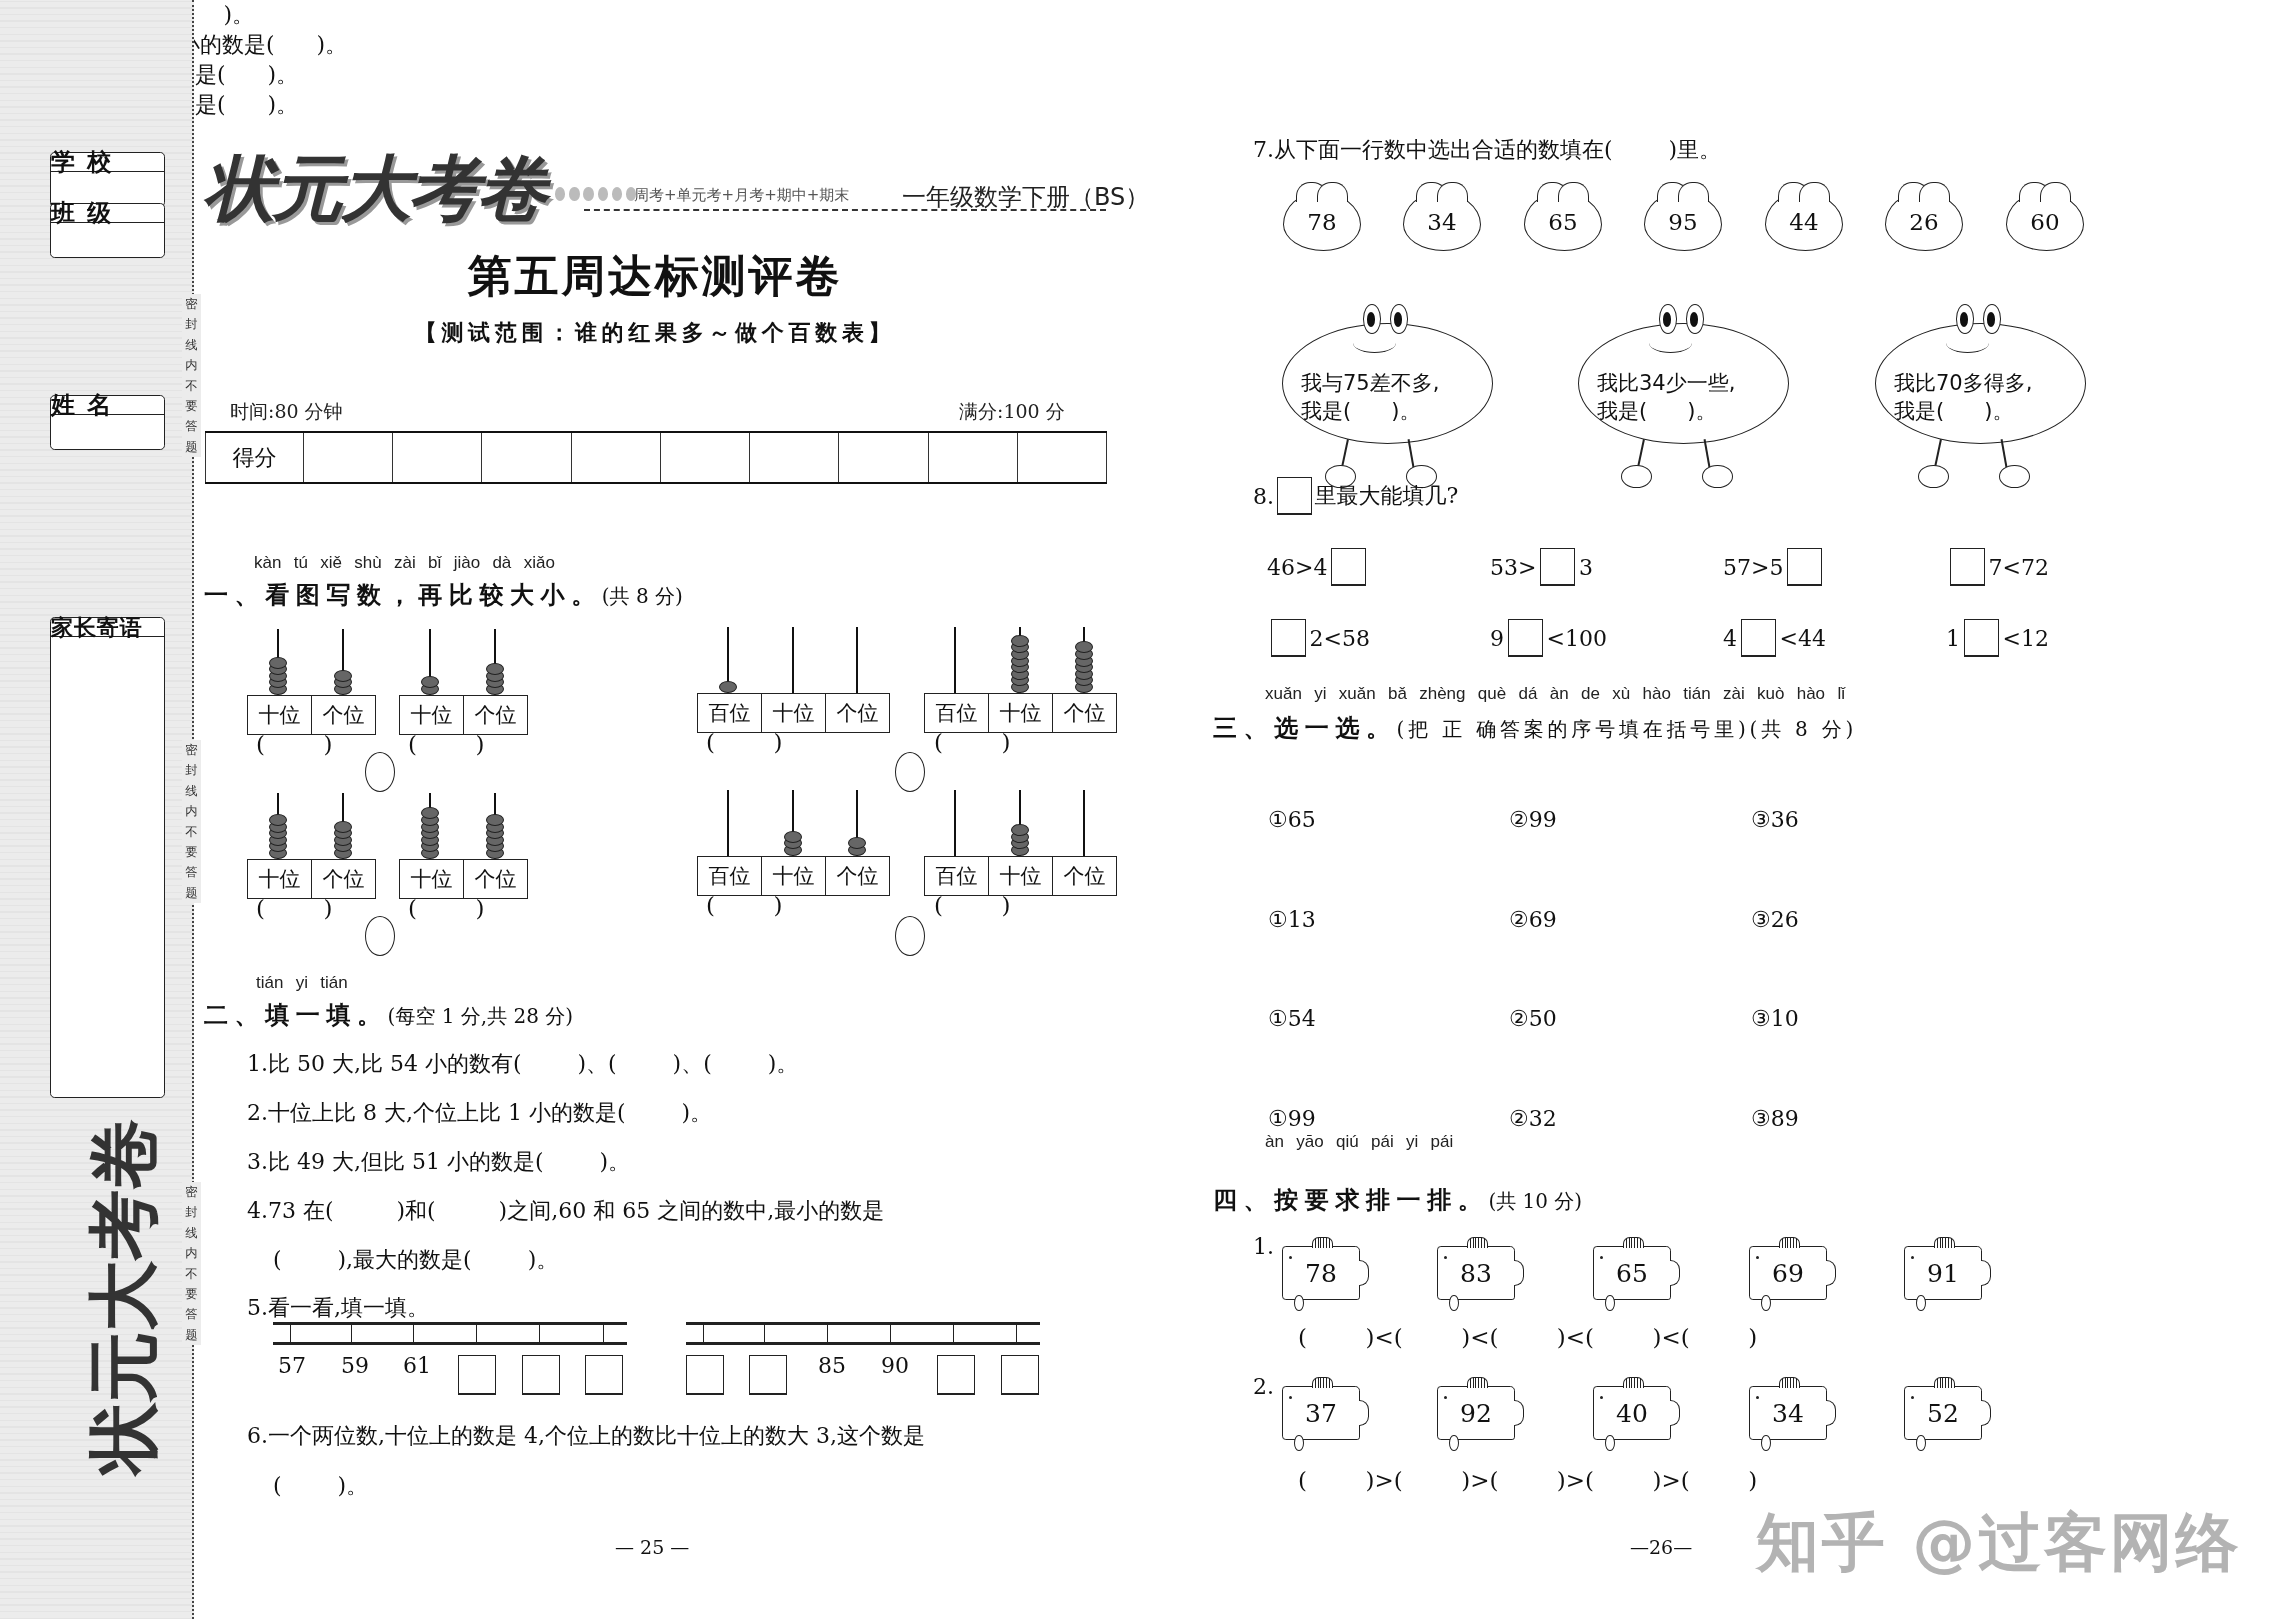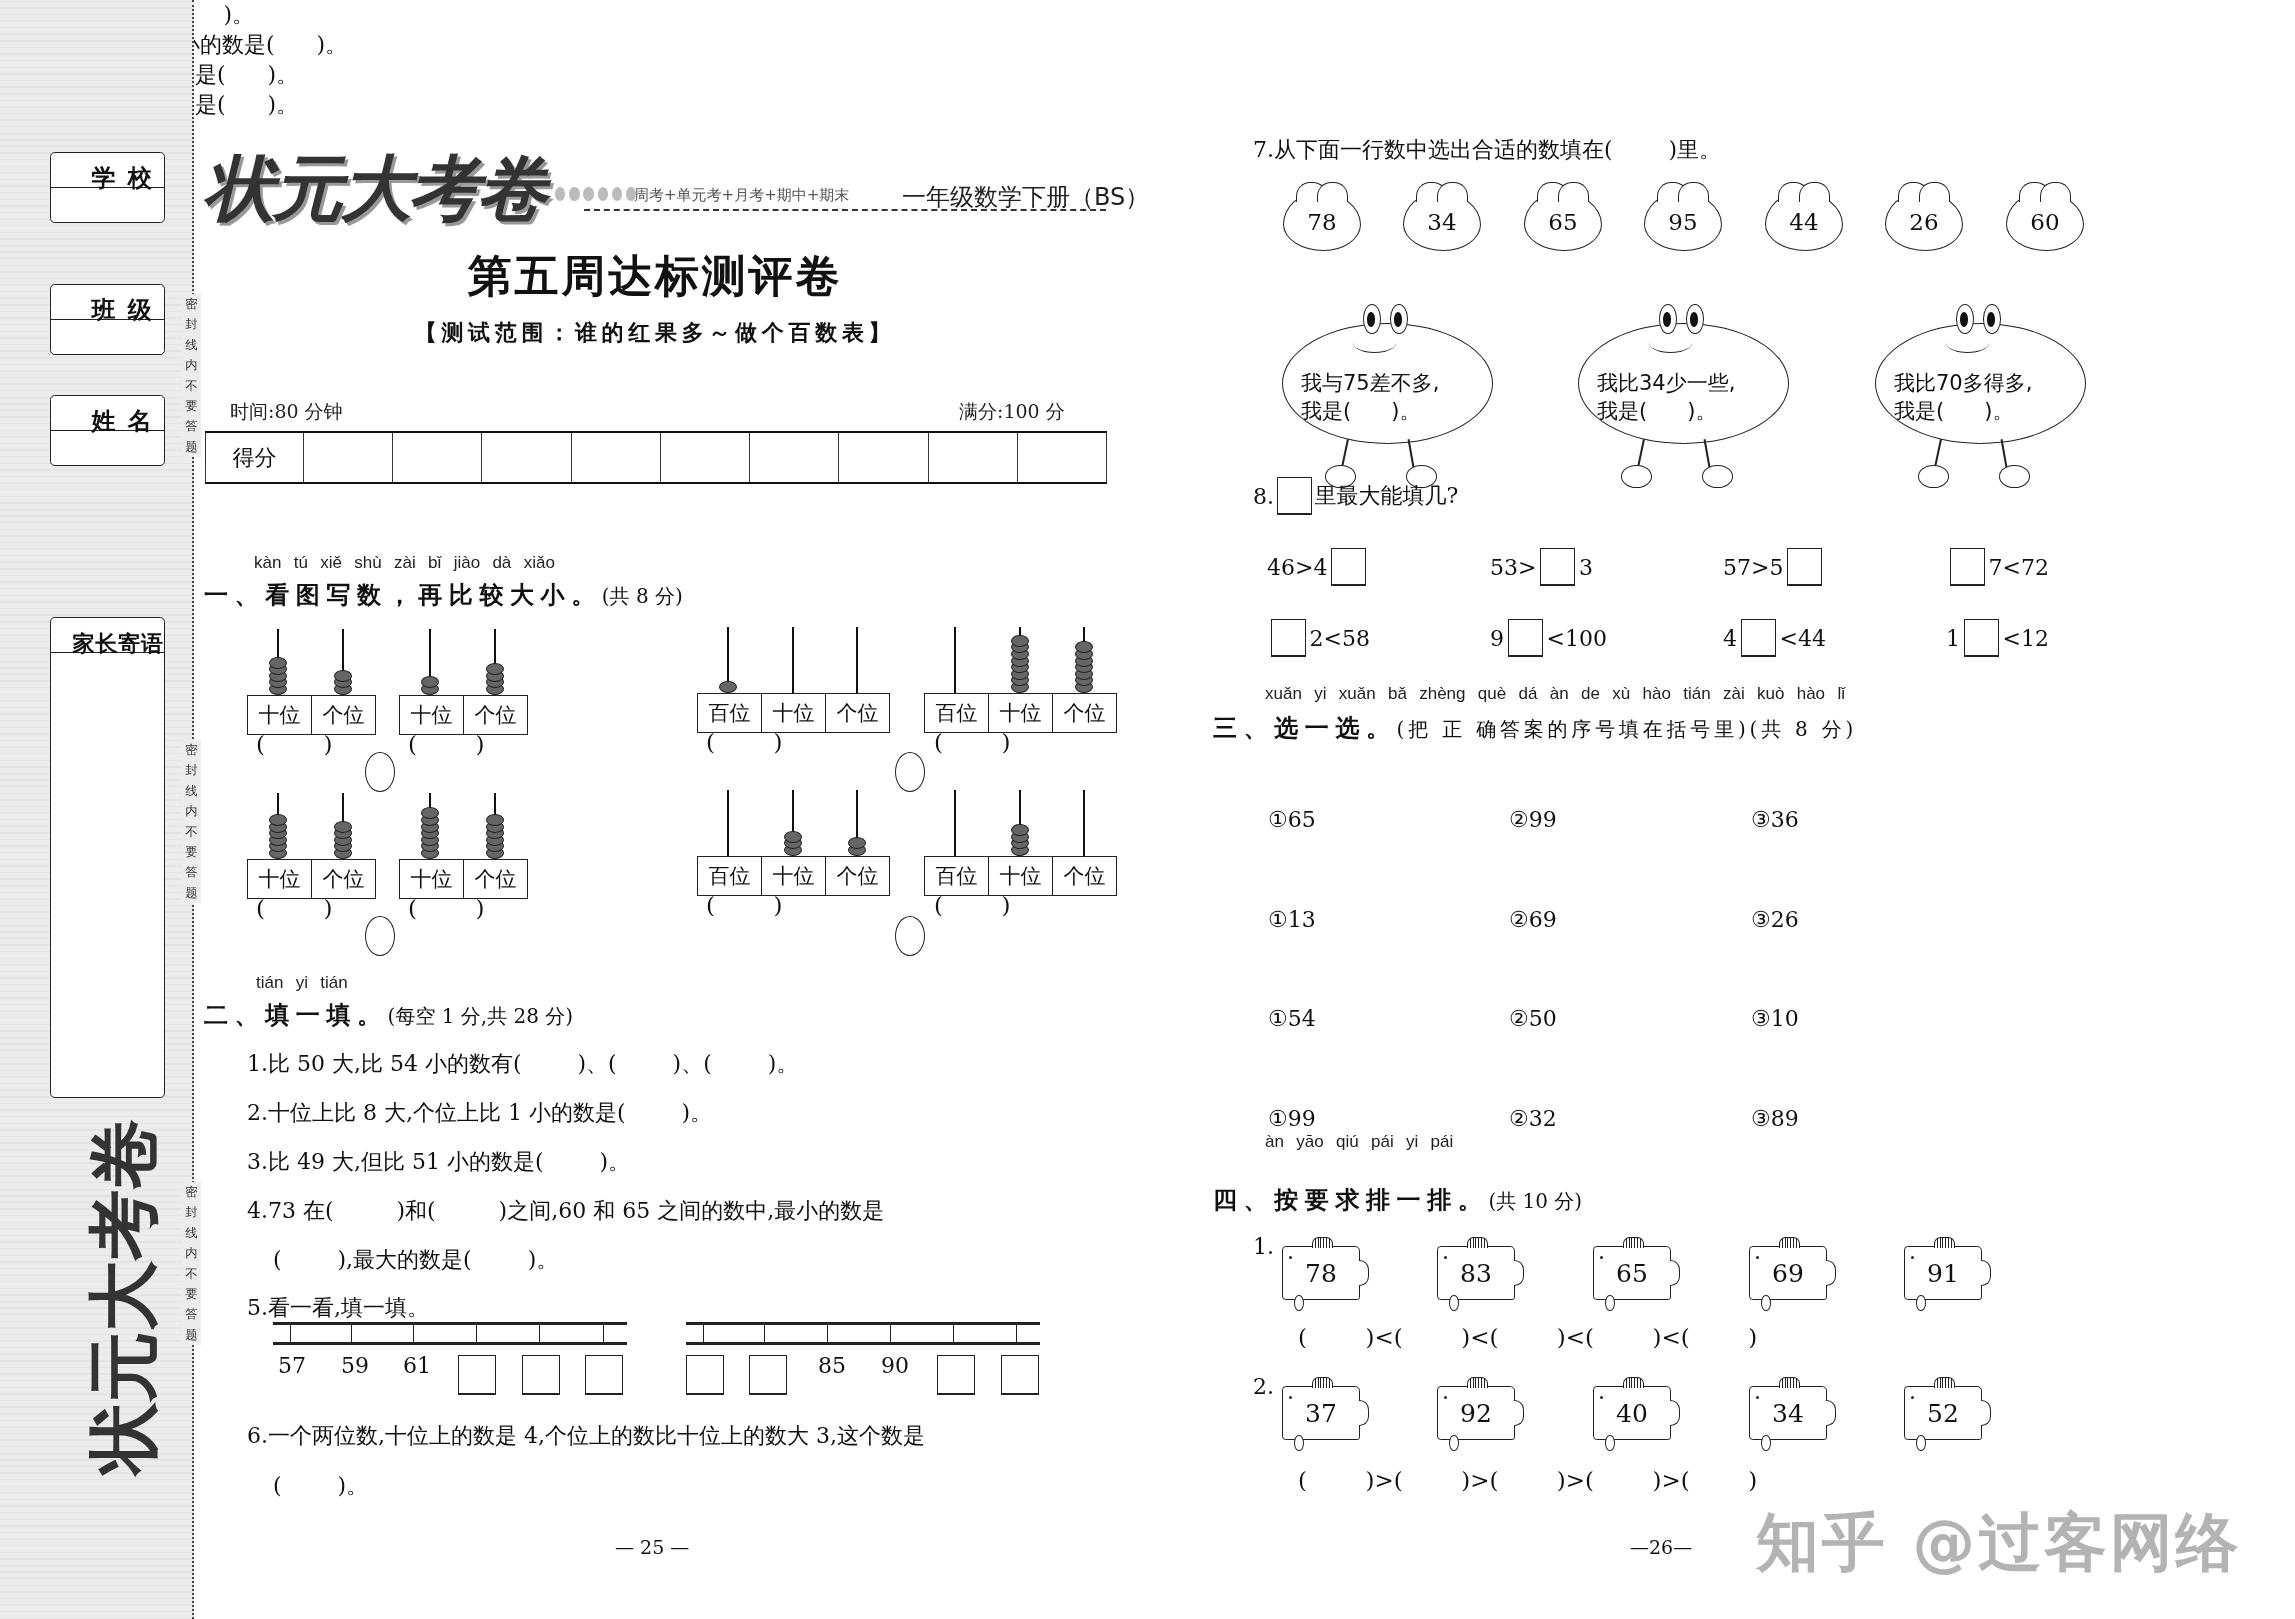--- a/index.html
+++ b/index.html
@@ -3,21 +3,21 @@
 <meta charset="utf-8">
 <style>
   html,body{margin:0;padding:0;background:#fff;}
   body{width:2295px;height:1619px;position:relative;overflow:hidden;font-family:"DejaVu Serif","Liberation Serif",serif;color:#111;}
   .abs{position:absolute;}
   
   .sidebar{left:0;top:0;width:194px;height:1619px;background:#ececec;
     background-image:repeating-linear-gradient(0deg,rgba(0,0,0,0.035) 0 1.4px,transparent 1.4px 6.6px);}
   .sidebar-border{left:192px;top:0;width:0;height:1619px;border-left:2.4px dotted #444;}
   .infobox{left:50px;width:113px;border:1.4px solid #222;border-radius:4.7px;background:#fff;}
-  .infobox .lbl{height:18px;border-bottom:0.9px solid #222;font-family:"DejaVu Sans",sans-serif;font-weight:bold;font-size:24px;letter-spacing:12.3px;text-align:right;line-height:19px;padding-top:16px;}
+  .infobox .lbl{height:18px;border-bottom:0.9px solid #222;font-family:"DejaVu Sans",sans-serif;font-weight:bold;font-size:24px;letter-spacing:12.3px;text-align:left;line-height:19px;padding-top:0;}
   .infobox .fill{height:34px;}
   .seal{left:182px;width:19px;font-family:"DejaVu Sans",sans-serif;font-size:12.3px;line-height:20.4px;text-align:center;background:#ececec;color:#333;}
   .brand-vert{left:76px;top:1106px;width:95px;height:380px;transform:rotate(-90deg);transform-origin:center;font-family:"DejaVu Sans",sans-serif;font-weight:bold;font-size:71px;color:#333;white-space:nowrap;display:flex;align-items:center;justify-content:center;}
   
   .brand{left:204px;top:142px;font-family:"DejaVu Sans",sans-serif;font-weight:bold;font-size:71px;color:#333;letter-spacing:-2.8px;font-style:italic;text-shadow:2.8px 2.8px 0 #999;}
   .dots{left:555px;top:187px;display:flex;gap:3.8px;}
   .dots span{width:10.4px;height:14.2px;border-radius:50%;background:#bbb;display:block;}
   .tagline{left:634px;top:186px;font-family:"DejaVu Sans",sans-serif;font-size:15px;color:#555;}
   .grade{left:902px;top:181px;font-family:"DejaVu Sans",sans-serif;font-size:24px;color:#222;}
   .hdr-rule{left:584px;top:209px;width:522px;border-top:2.8px dashed #333;}
@@ -78,21 +78,21 @@
 </head>
 <body>
 
 <div class="abs sidebar"></div>
 <div class="abs sidebar-border"></div>
 
 <div class="abs infobox" style="top:152px;">
   <div class="lbl">学校</div>
   <div class="fill"></div>
 </div>
-<div class="abs infobox" style="top:203px;margin-top:81px;">
+<div class="abs infobox" style="top:203px;">
   <div class="lbl">班级</div>
   <div class="fill"></div>
 </div>
 <div class="abs infobox" style="top:395px;">
   <div class="lbl">姓名</div>
   <div class="fill"></div>
 </div>
 <div class="abs infobox" style="top:617px;height:479px;">
   <div class="lbl" style="letter-spacing:0.9px;font-size:22px;">家长寄语</div>
   <div class="fill" style="height:456px;"></div>

